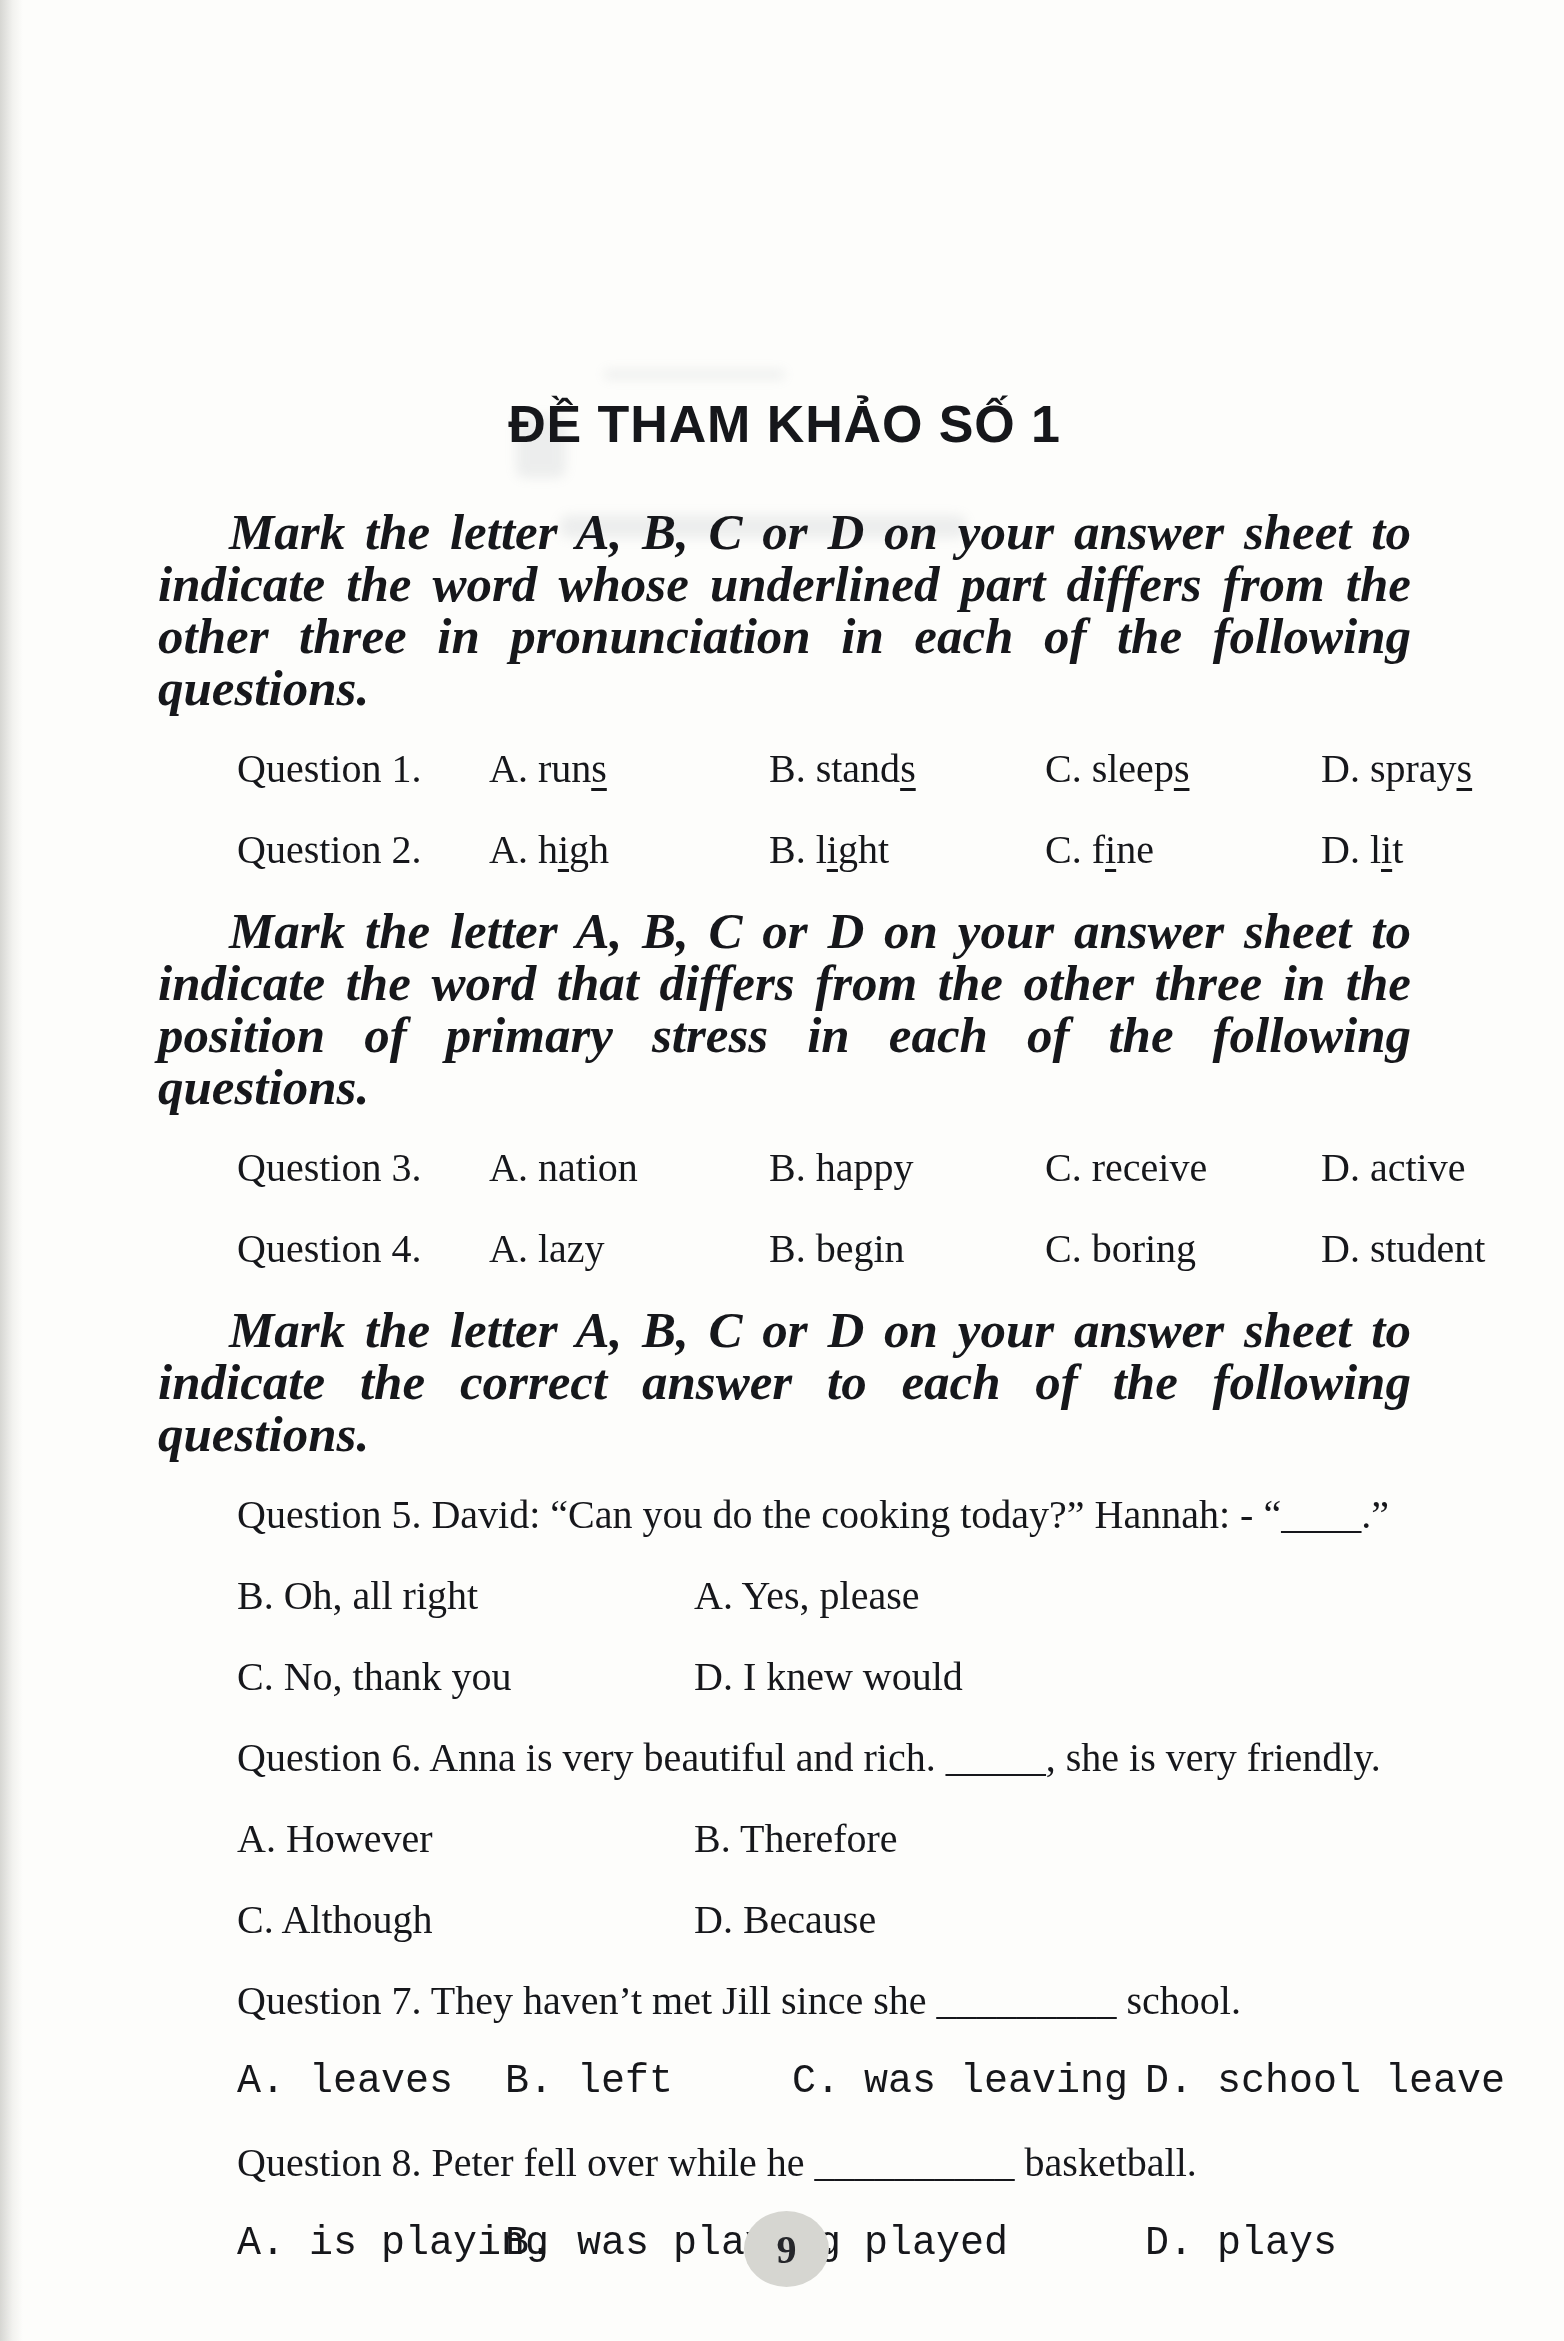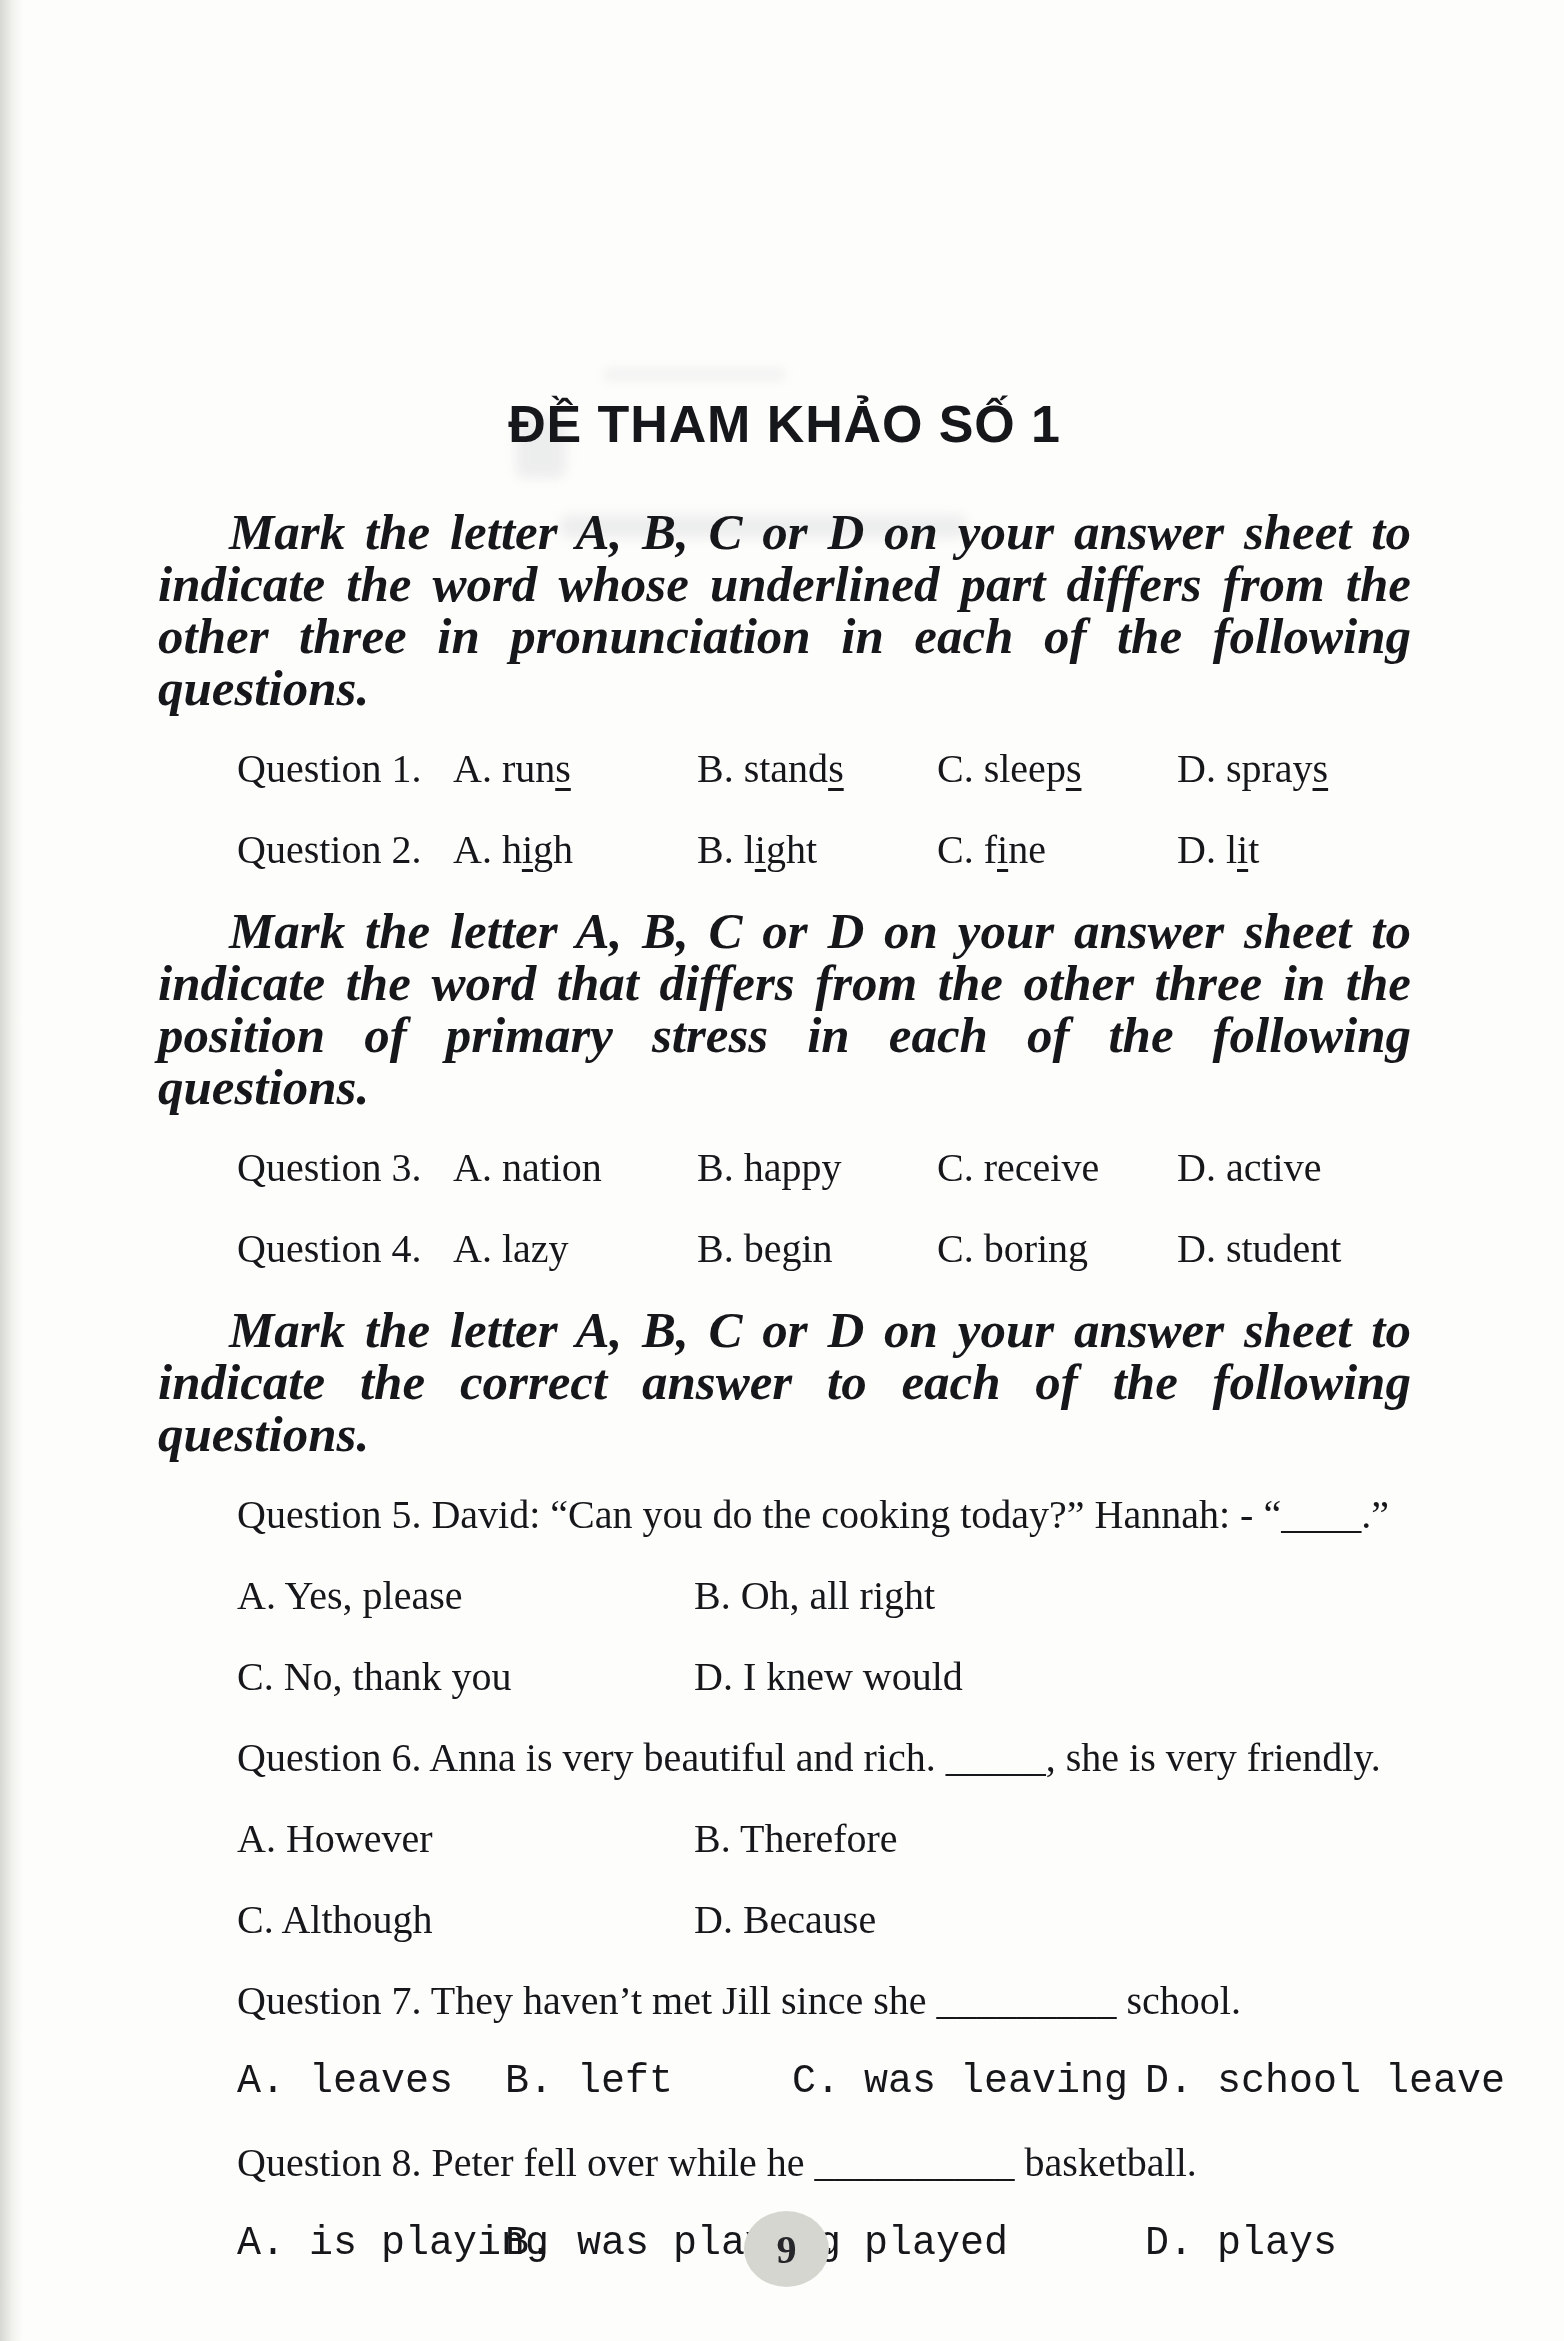--- a/index.html
+++ b/index.html
@@ -48,21 +48,21 @@
   }
 
   .q-row, .stem {
     font-size: 40px;
     line-height: 52px;
     margin: 29px 0;
     white-space: nowrap;
   }
   .indent { margin-left: 79px; }
 
-  .grid4  { display: grid; grid-template-columns: 216px 244px 240px 240px auto; }
+  .grid4  { display: grid; grid-template-columns: 216px 244px 240px 240px auto; gap: 36px; }
   .grid2  { display: grid; grid-template-columns: 457px auto; }
   .grid4b { display: grid; grid-template-columns: 268px 287px 353px auto; font-family: Liberation Mono, monospace; }
 
   .u {
     text-decoration: underline;
     text-underline-offset: 6px;
     text-decoration-thickness: 2.6px;
   }
 
   .page-number {
@@ -120,22 +120,22 @@
     <span><span>A.</span> <span>lazy</span></span>
     <span><span>B.</span> <span>begin</span></span>
     <span><span>C.</span> <span>boring</span></span>
     <span><span>D.</span> <span>student</span></span>
   </div>
 
   <p class="instruction">Mark the letter A, B, C or D on your answer sheet to indicate the correct answer to each of the following questions.</p>
 
   <div class="stem indent">Question 5. David: “Can you do the cooking today?” Hannah: - “____.”</div>
   <div class="q-row grid2 indent">
+    <span><span>B.</span> <span>Oh, all right</span></span>
     <span><span>A.</span> <span>Yes, please</span></span>
-    <span><span>B.</span> <span>Oh, all right</span></span>
   </div>
   <div class="q-row grid2 indent">
     <span><span>C.</span> <span>No, thank you</span></span>
     <span><span>D.</span> <span>I knew would</span></span>
   </div>
 
   <div class="stem indent">Question 6. Anna is very beautiful and rich. _____, she is very friendly.</div>
   <div class="q-row grid2 indent">
     <span><span>A.</span> <span>However</span></span>
     <span><span>B.</span> <span>Therefore</span></span>

